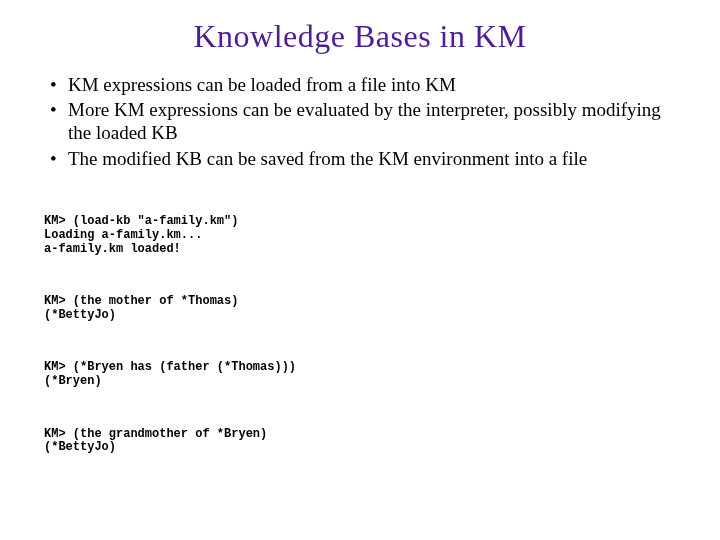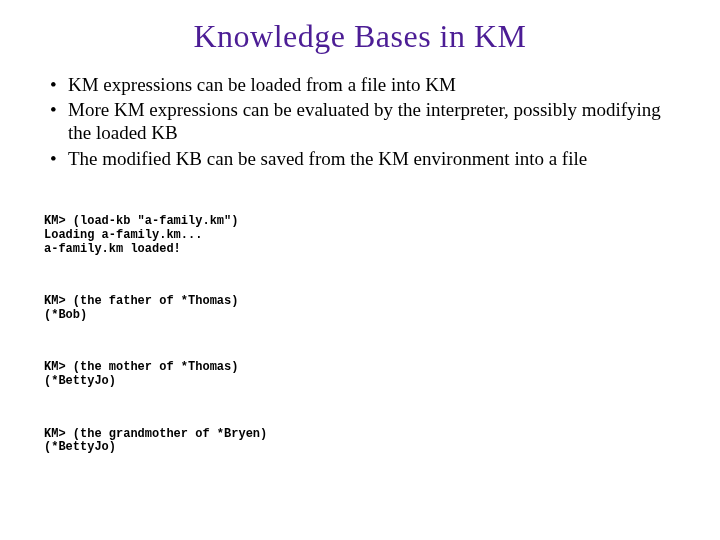--- a/index.html
+++ b/index.html
@@ -58,20 +58,20 @@
 <ul class="bullets">
   <li>KM expressions can be loaded from a file into KM</li>
   <li>More KM expressions can be evaluated by the interpreter, possibly modifying the loaded KB</li>
   <li>The modified KB can be saved from the KM environment into a file</li>
 </ul>
 
 <div class="code-block">
   <div class="code-group">KM&gt; (load-kb "a-family.km")
 Loading a-family.km...
 a-family.km loaded!</div>
-  <div class="code-group">KM&gt; (the father of *Thomas)
-(*Bob)</div>
   <div class="code-group">KM&gt; (the mother of *Thomas)
 (*BettyJo)</div>
+  <div class="code-group">KM&gt; (*Bryen has (father (*Thomas)))
+(*Bryen)</div>
   <div class="code-group">KM&gt; (the grandmother of *Bryen)
 (*BettyJo)</div>
   
 </div>
 
 </body></html>

